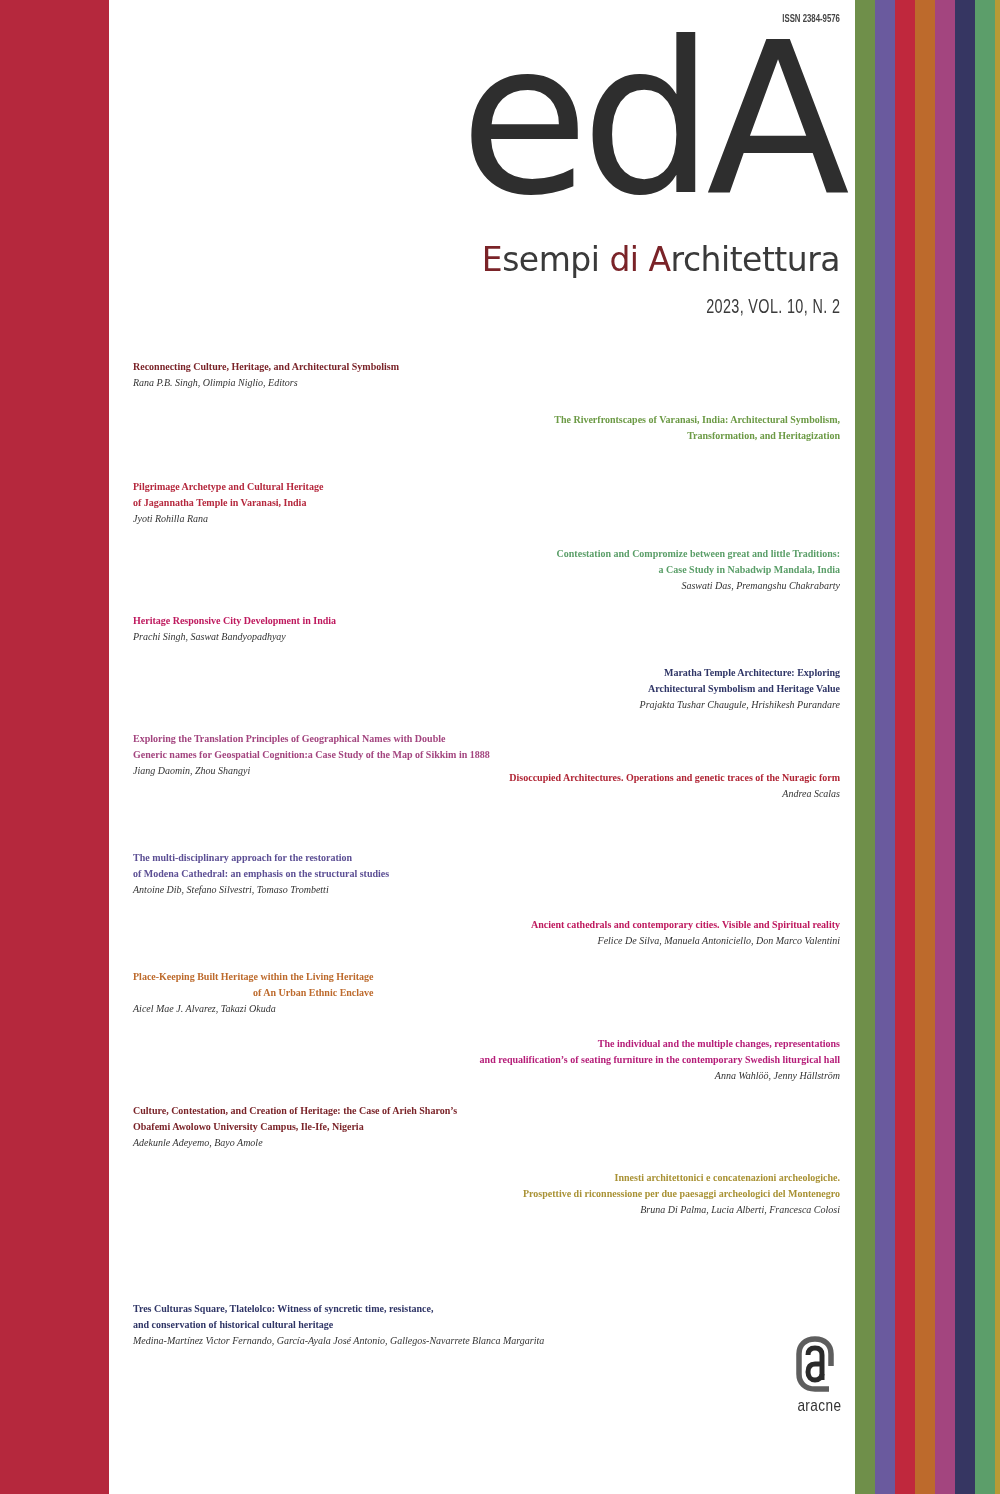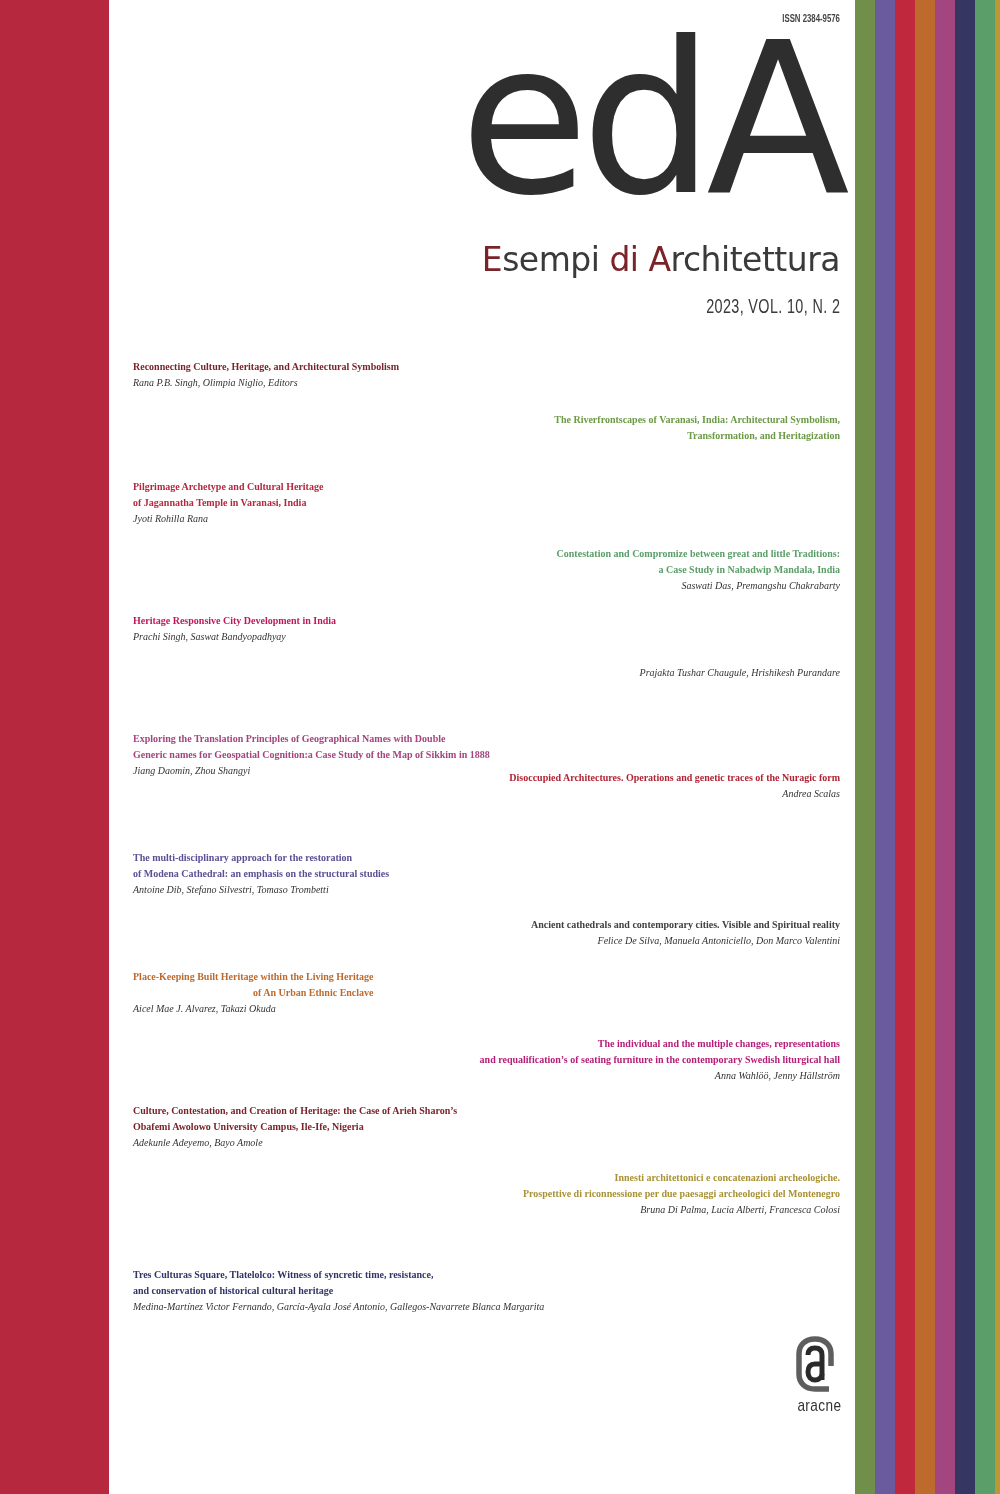--- a/index.html
+++ b/index.html
@@ -73,38 +73,40 @@
   <div class="article right" style="top: 546px;">
     <div class="title" style="color: rgb(90, 158, 104);">Contestation and Compromize between great and little Traditions:
 a Case Study in Nabadwip Mandala, India</div>
     <div class="authors">Saswati Das, Premangshu Chakrabarty</div>
   </div>
   <div class="article left" style="top: 613px;">
     <div class="title" style="color: #be185d;">Heritage Responsive City Development in India</div>
     <div class="authors">Prachi Singh, Saswat Bandyopadhyay</div>
   </div>
   <div class="article right" style="top: 665px;">
+    <div class="title" style="color: rgb(47, 53, 102);">Maratha Temple Architecture: Exploring
+Architectural Symbolism and Heritage Value</div>
     <div class="authors">Prajakta Tushar Chaugule, Hrishikesh Purandare</div>
   </div>
   <div class="article left" style="top: 731px;">
     <div class="title" style="color: rgb(163, 69, 127);">Exploring the Translation Principles of Geographical Names with Double
 Generic names for Geospatial Cognition:a Case Study of the Map of Sikkim in 1888</div>
     <div class="authors">Jiang Daomin, Zhou Shangyi</div>
   </div>
   <div class="article right" style="top: 770px;">
     <div class="title" style="color: rgb(176, 37, 53);">Disoccupied Architectures. Operations and genetic traces of the Nuragic form</div>
     <div class="authors">Andrea Scalas</div>
   </div>
   <div class="article left" style="top: 850px;">
     <div class="title" style="color: rgb(92, 79, 148);">The multi-disciplinary approach for the restoration
 of Modena Cathedral: an emphasis on the structural studies</div>
     <div class="authors">Antoine Dib, Stefano Silvestri, Tomaso Trombetti</div>
   </div>
   <div class="article right" style="top: 917px;">
-    <div class="title" style="color: #404040; margin-left: 39px;">Ancient cathedrals and contemporary cities. Visible and Spiritual reality</div>
+    <div class="title" style="color: #be185d; margin-left: 39px;">Ancient cathedrals and contemporary cities. Visible and Spiritual reality</div>
     <div class="authors">Felice De Silva, Manuela Antoniciello, Don Marco Valentini</div>
   </div>
   <div class="article left" style="top: 969px;">
     <div class="title" style="color: rgb(189, 106, 44); text-align: right;">Place-Keeping Built Heritage within the Living Heritage
 of An Urban Ethnic Enclave</div>
     <div class="authors">Aicel Mae J. Alvarez, Takazi Okuda</div>
   </div>
   <div class="article right" style="top: 1036px;">
     <div class="title" style="color: rgb(181, 29, 120);">The individual and the multiple changes, representations
 and requalification’s of seating furniture in the contemporary Swedish liturgical hall</div>
@@ -113,21 +115,21 @@
   <div class="article left" style="top: 1103px;">
     <div class="title" style="color: rgb(122, 35, 40);">Culture, Contestation, and Creation of Heritage: the Case of Arieh Sharon’s
 Obafemi Awolowo University Campus, Ile-Ife, Nigeria</div>
     <div class="authors">Adekunle Adeyemo, Bayo Amole</div>
   </div>
   <div class="article right" style="top: 1170px;">
     <div class="title" style="color: rgb(169, 146, 53);">Innesti architettonici e concatenazioni archeologiche.
 Prospettive di riconnessione per due paesaggi archeologici del Montenegro</div>
     <div class="authors">Bruna Di Palma, Lucia Alberti, Francesca Colosi</div>
   </div>
-  <div class="article left" style="top: 1267px;">
+  <div class="article left" style="top: 1301px;">
     <div class="title" style="color: rgb(47, 53, 102);">Tres Culturas Square, Tlatelolco: Witness of syncretic time, resistance,
 and conservation of historical cultural heritage</div>
     <div class="authors">Medina-Martínez Victor Fernando, García-Ayala José Antonio, Gallegos-Navarrete Blanca Margarita</div>
   </div>
 </div>
 
 <div class="aracne">
   <div class="aracne-mark">
     <svg width="40" height="56" viewBox="0 0 40 56">
       <path d="M20 3 C10 3 4 9 4 18 L4 38 C4 47 10 53 20 53 L34 53" fill="none" stroke="#5e5e5e" stroke-width="5.5" stroke-linecap="butt"></path>

